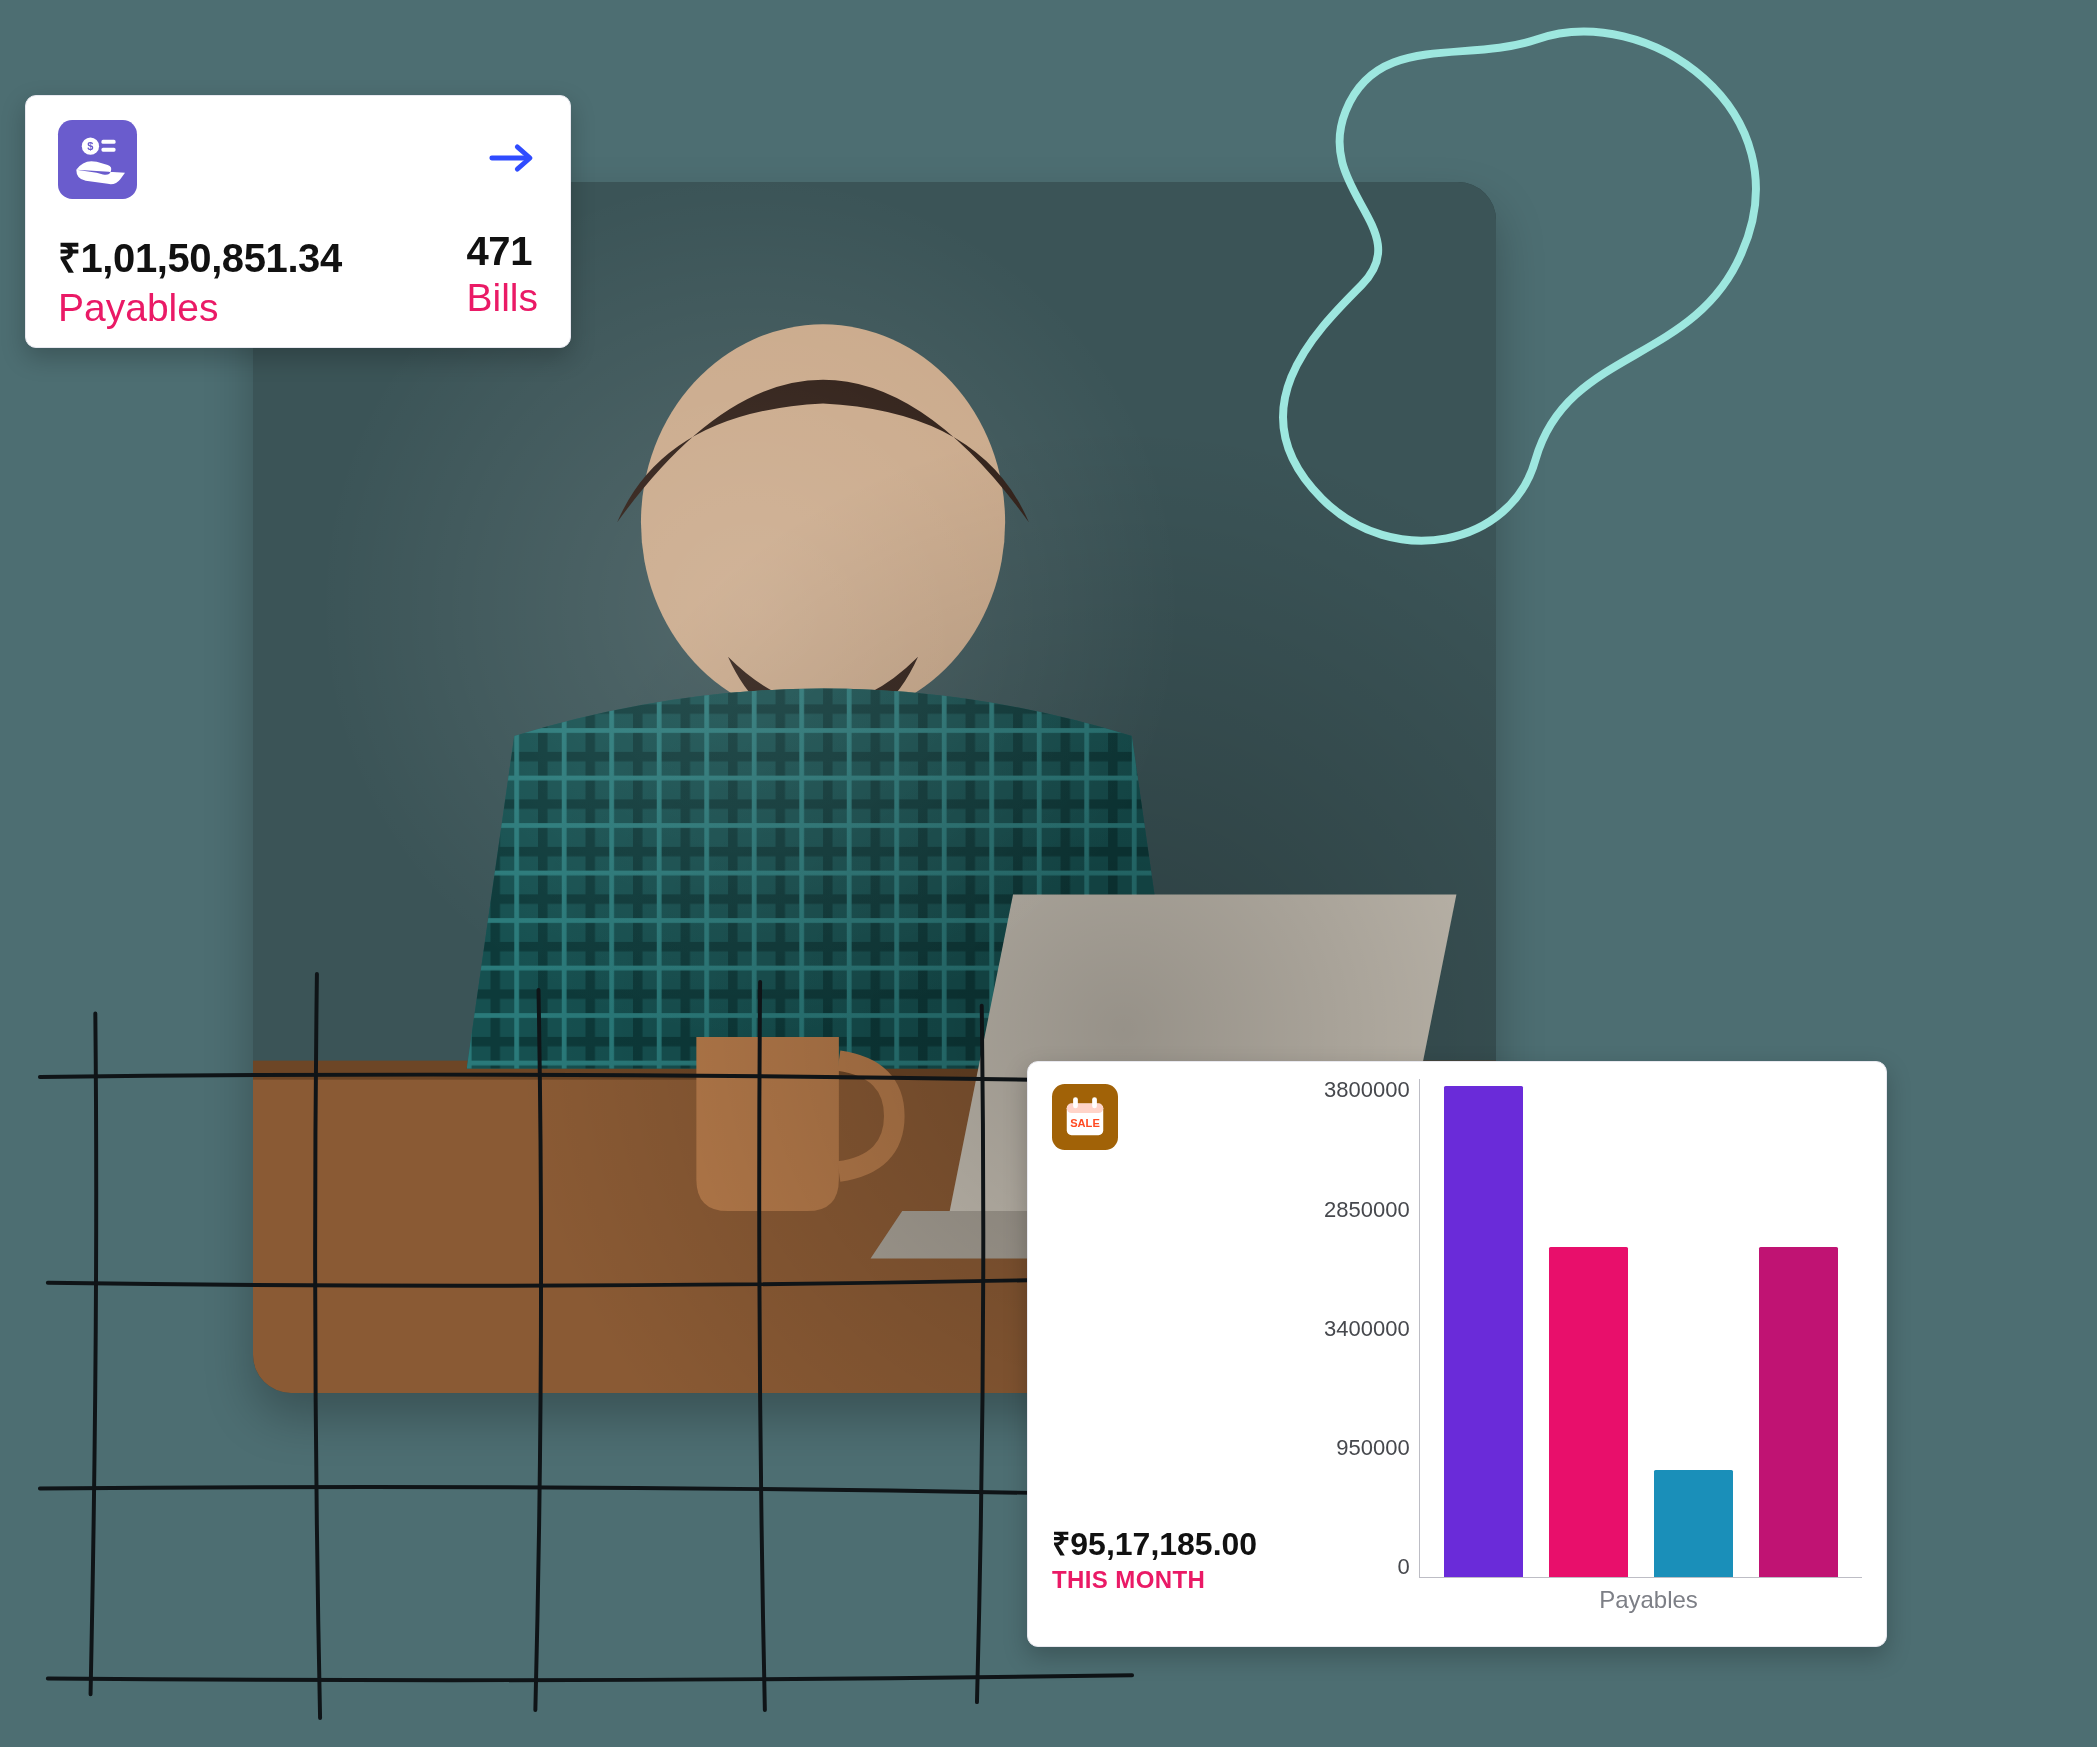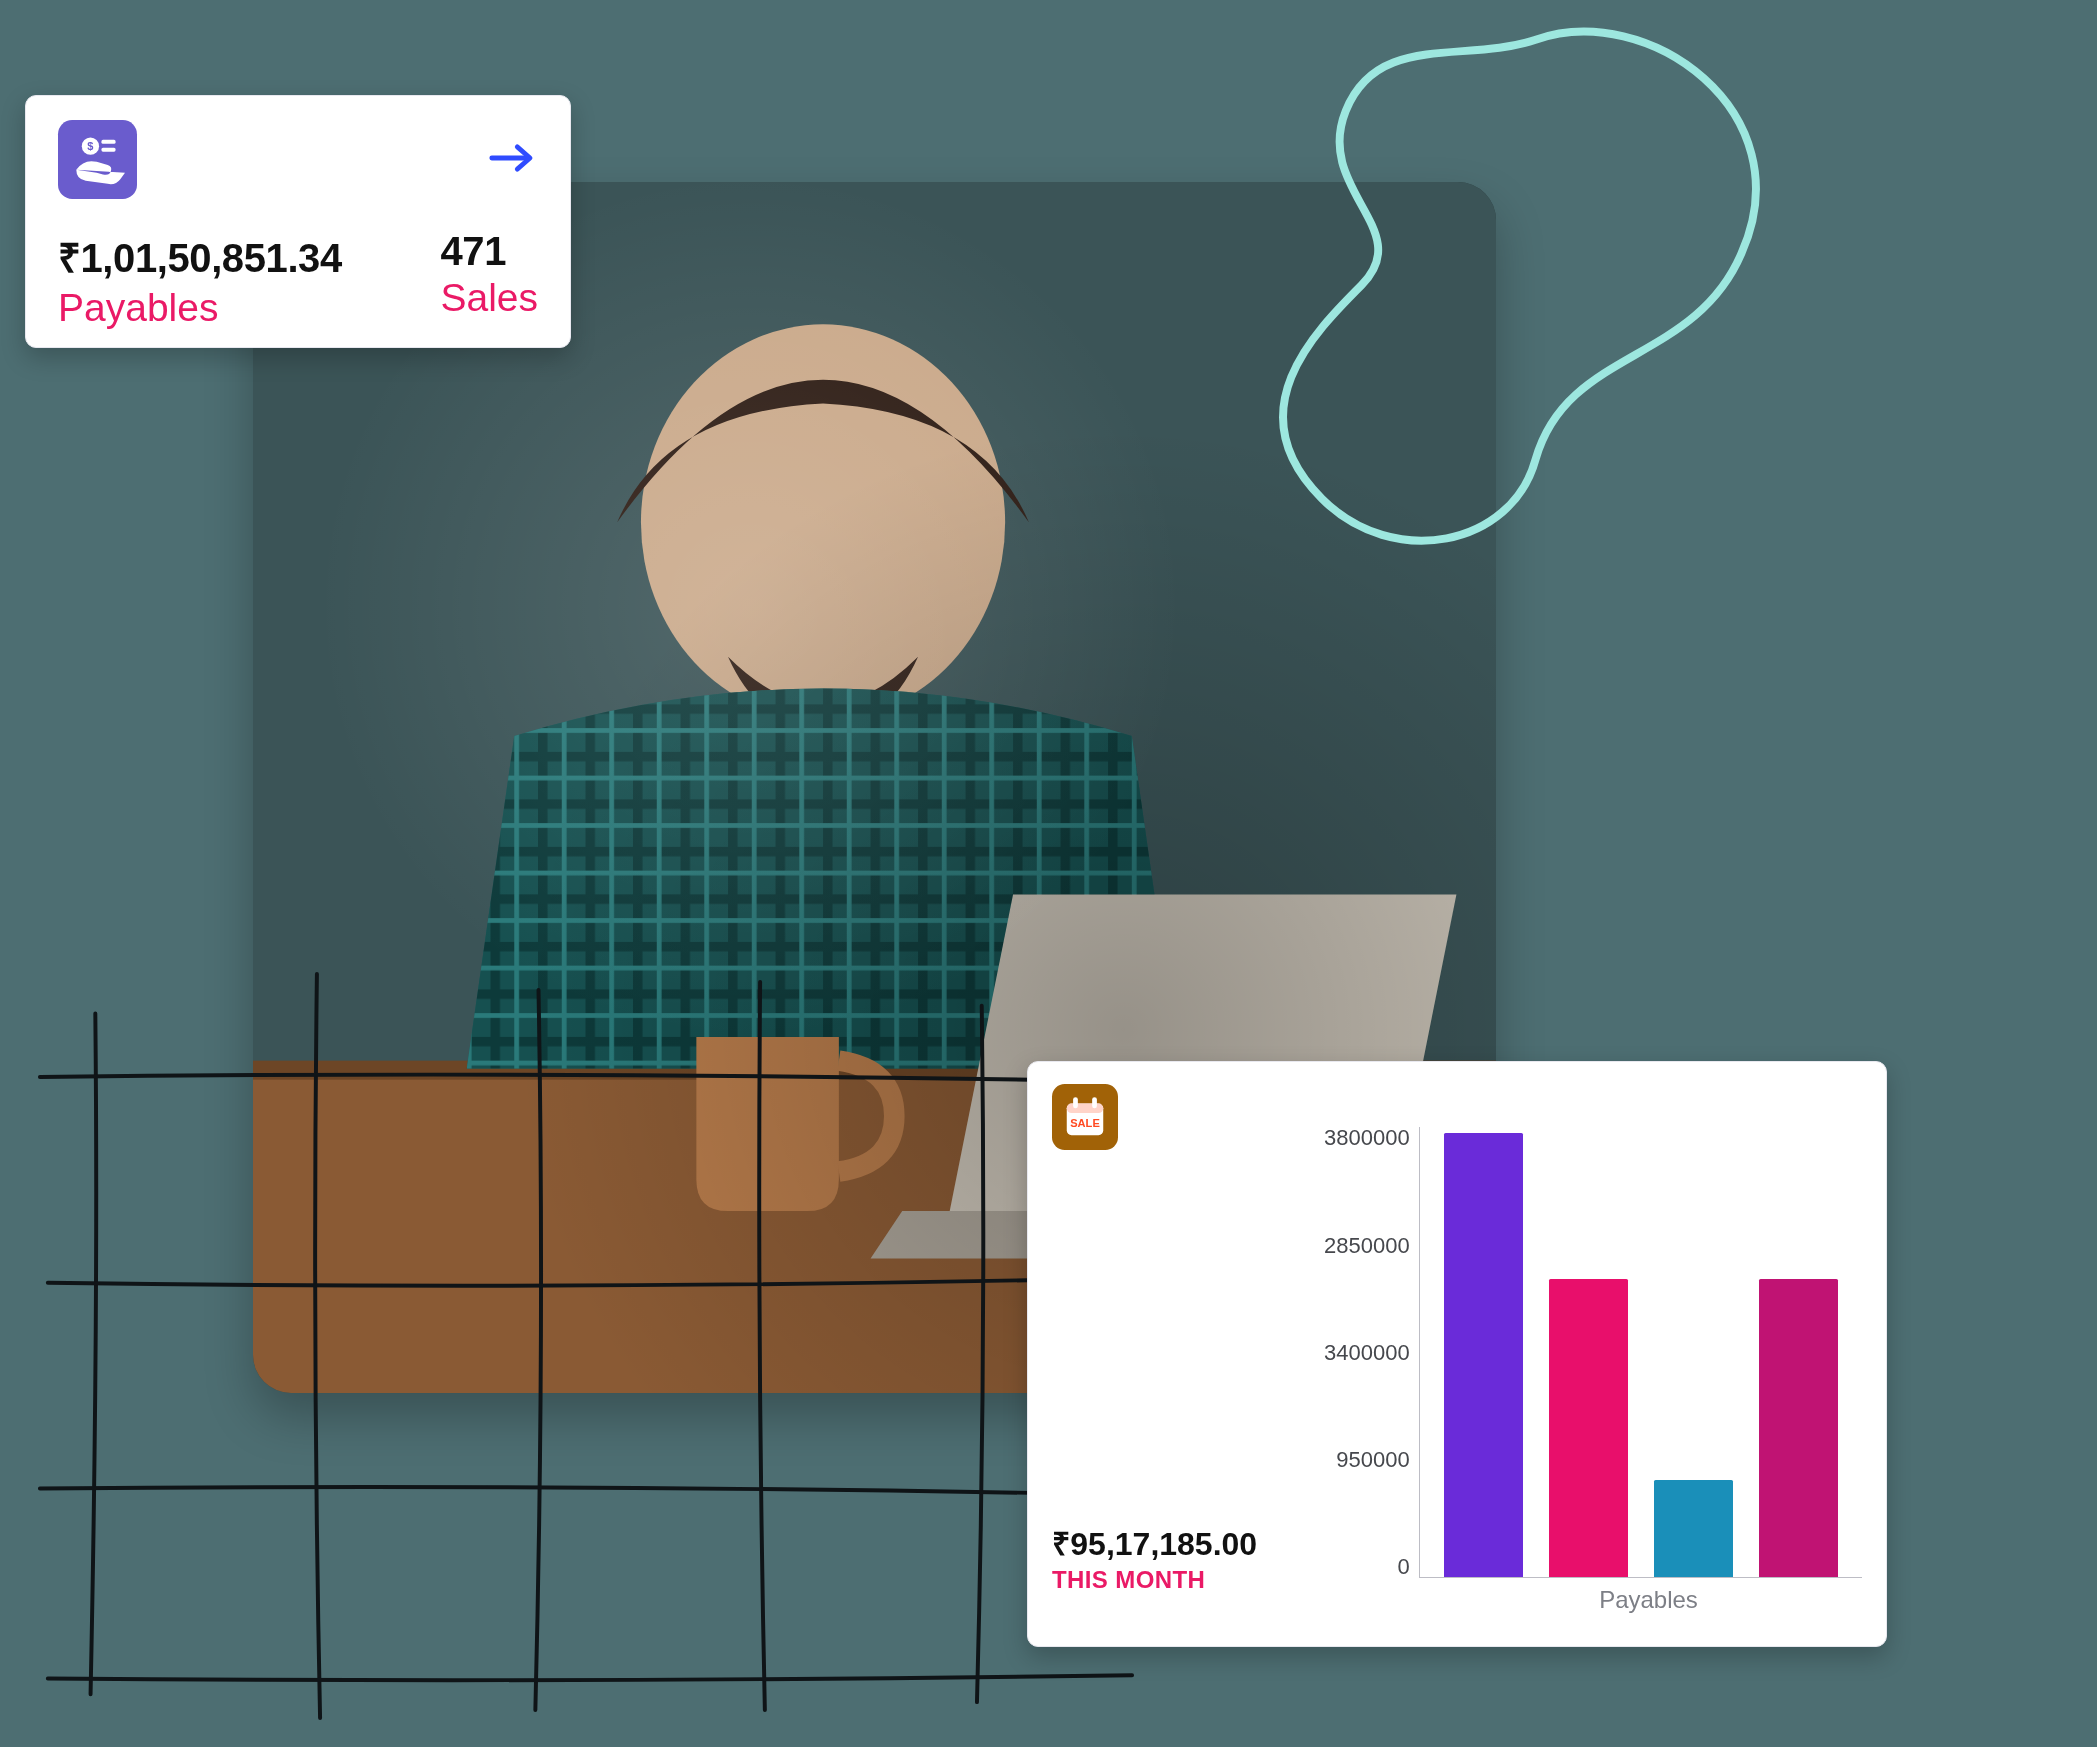--- a/index.html
+++ b/index.html
@@ -158,21 +158,20 @@
     font-size: 24px;
     font-weight: 600;
     color: #ea1a66;
     margin-top: 1.6px;
     letter-spacing: 0.4px;
   }
   .chart-area {
     flex: 1;
     display: flex;
     flex-direction: column;
-    margin-top: 48px;
   }
   .chart-plot {
     flex: 1;
     display: flex;
   }
   .y-axis {
     display: flex;
     flex-direction: column;
     justify-content: space-between;
     align-items: flex-end;
@@ -283,21 +282,21 @@
       </svg>
     </div>
   </div>
   <div class="payables-bottom">
     <div class="stat-block">
       <div class="stat-value">₹1,01,50,851.34</div>
       <div class="stat-label">Payables</div>
     </div>
     <div class="stat-block" style="align-items:flex-start;">
       <div class="stat-value">471</div>
-      <div class="stat-label">Sales</div>
+      <div class="stat-label">Bills</div>
     </div>
   </div>
 </div>
 
 <div class="card sales-card">
   <div class="sales-body">
     <div class="sales-left">
       <div class="sale-icon">
         <svg width="46" height="46" viewBox="0 0 58 58">
           <g fill="#ffffff">

